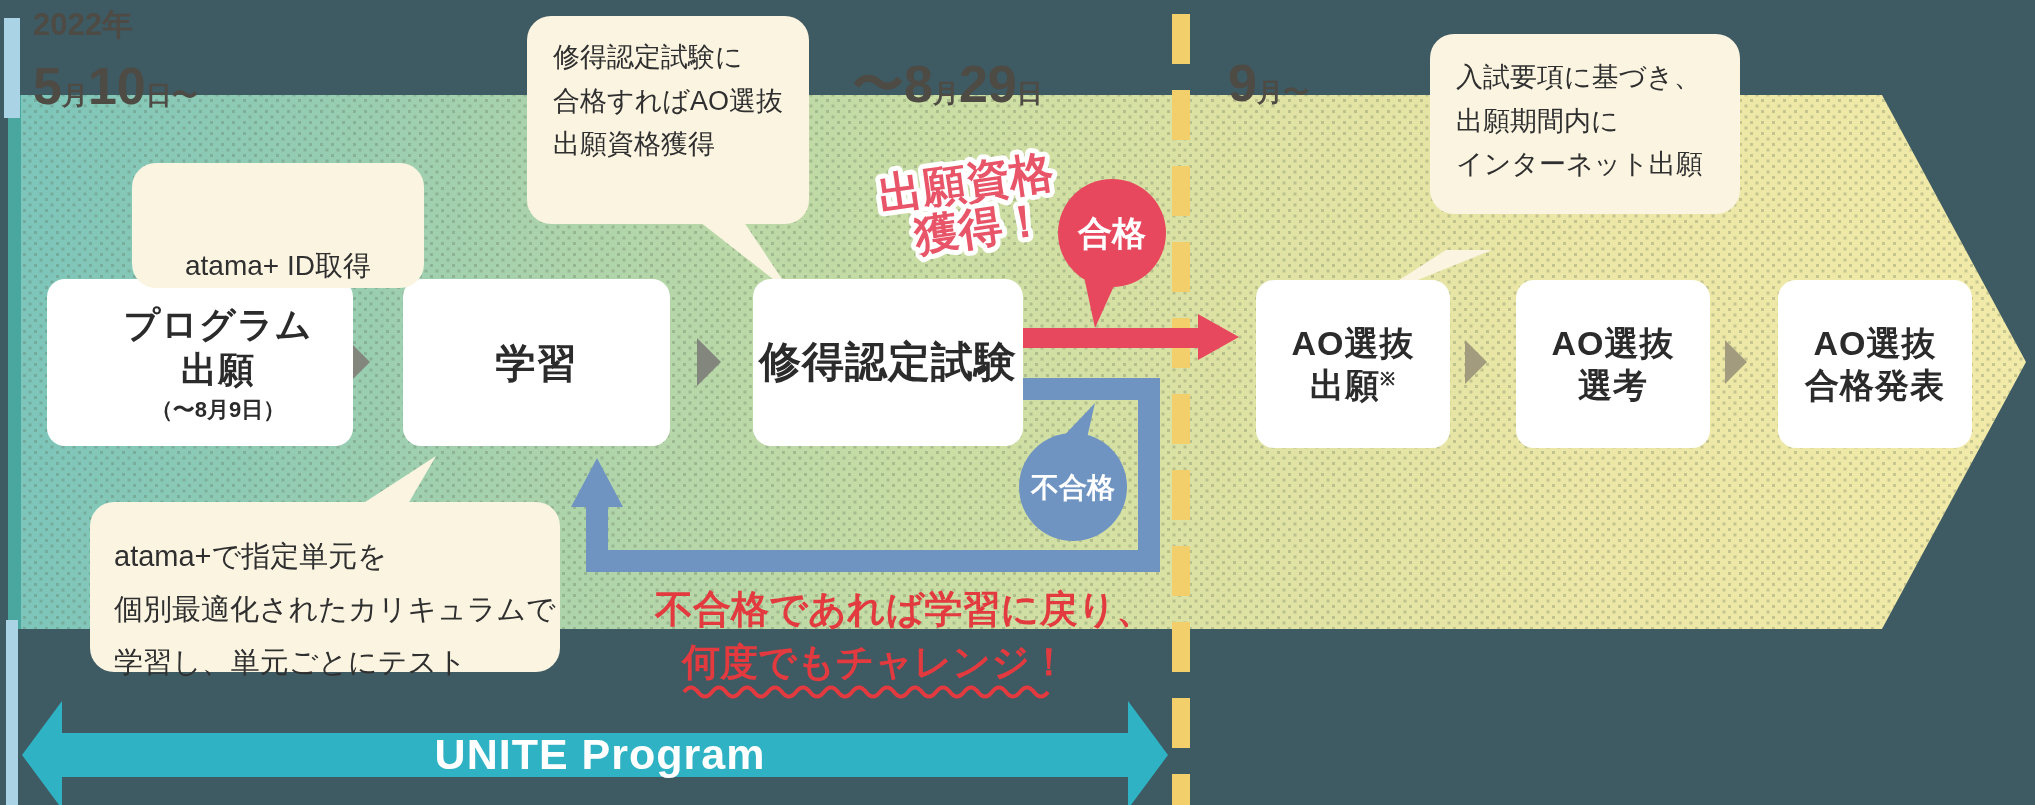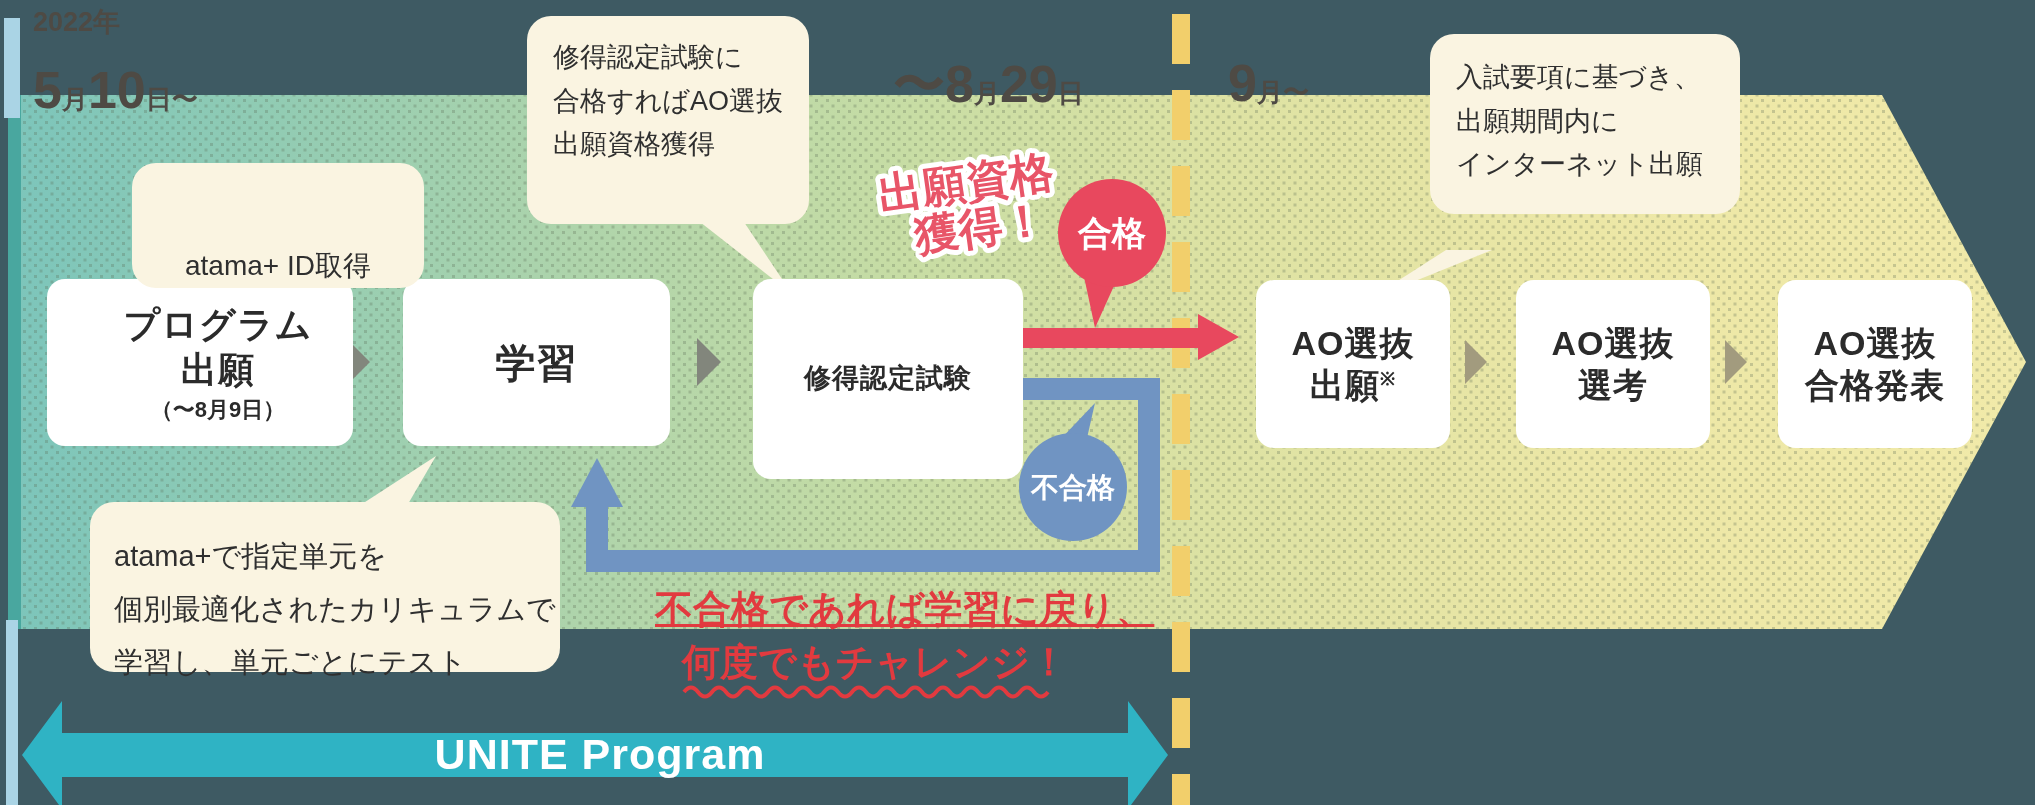--- a/index.html
+++ b/index.html
@@ -24,49 +24,49 @@
   .bottombar{position:absolute;left:6px;top:620px;width:12px;height:185px;background:#aad4e5;}
   .dashline{
     position:absolute;left:1172px;top:14px;width:18px;height:791px;
     background:repeating-linear-gradient(180deg,#f2cf6b 0 50px,transparent 50px 76px);
   }
   
   .date{position:absolute;color:#4e4a44;font-weight:bold;white-space:nowrap;}
   .date .big{font-size:52px;}
   .date .small{font-size:26px;}
   .d-start{left:33px;top:4px;}
-  .d-start .yline{font-size:27px;margin-bottom:20px;}
-  .d-mid{left:893px;top:50px;}
+  .d-start .yline{font-size:31px;margin-bottom:10px;}
+  .d-mid{left:852px;top:50px;}
   .d-sept{left:1228px;top:53px;text-align:center;}
   
   .stepbox{
     position:absolute;background:#ffffff;border-radius:18px;
     display:flex;flex-direction:column;align-items:center;justify-content:center;
     color:#2b2b2b;font-weight:600;text-align:center;letter-spacing:1px;line-height:1.25;
   }
   .b1{left:47px;top:279px;width:270px;height:167px;font-size:36px;padding-left:36px;}
   .b1 .sub{font-size:22px;font-weight:600;margin-top:4px;letter-spacing:0;}
   .b2{left:403px;top:279px;width:267px;height:167px;font-size:40px;}
-  .b3{left:753px;top:279px;width:270px;height:200px;font-size:27px;}
+  .b3{left:753px;top:279px;width:270px;height:167px;font-size:42px;}
   .b4{left:1256px;top:280px;width:194px;height:168px;font-size:34px;}
   .b5{left:1516px;top:280px;width:194px;height:168px;font-size:34px;}
   .b6{left:1778px;top:280px;width:194px;height:168px;font-size:34px;}
   .stepbox sup{font-size:18px;vertical-align:super;}
   
   .bubble{
     position:absolute;background:#faf4e1;border-radius:24px;color:#2f2f2f;
     line-height:1.62;
   }
   .bb1{left:132px;top:163px;width:292px;height:125px;display:flex;align-items:flex-end;justify-content:center;font-size:28px;}
   .bb2{left:527px;top:16px;width:282px;height:208px;font-size:27px;padding:20px 8px 0 26px;box-sizing:border-box;}
   .bb3{left:1430px;top:34px;width:310px;height:180px;font-size:27px;padding:22px 0 0 26px;box-sizing:border-box;}
   .bb4{left:90px;top:502px;width:470px;height:170px;font-size:29px;padding:28px 0 0 24px;box-sizing:border-box;line-height:1.83;}
   
   .retry1{position:absolute;left:655px;top:584px;width:440px;text-align:center;
-    color:#e23a3f;font-size:38px;font-weight:bold;white-space:nowrap;text-decoration:underline;}
+    color:#e23a3f;font-size:38px;font-weight:bold;white-space:nowrap;}
   .retry2{position:absolute;left:655px;top:637px;width:440px;text-align:center;
     color:#e23a3f;font-size:38px;font-weight:bold;white-space:nowrap;}
   
   .unite-label{position:absolute;left:370px;top:730px;width:460px;text-align:center;
     color:#ffffff;font-size:43px;font-weight:bold;letter-spacing:1px;white-space:nowrap;}
   .overlay{position:absolute;left:0;top:0;}
 </style>
 </head>
 <body>
 

